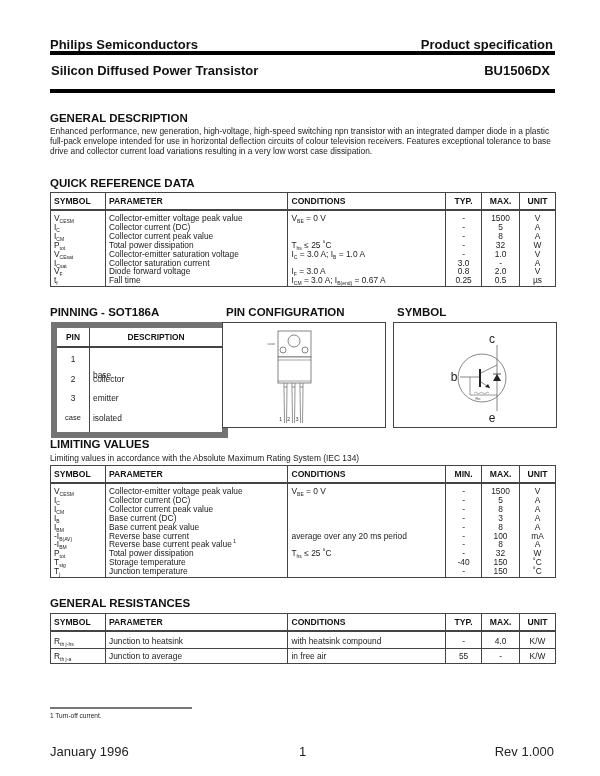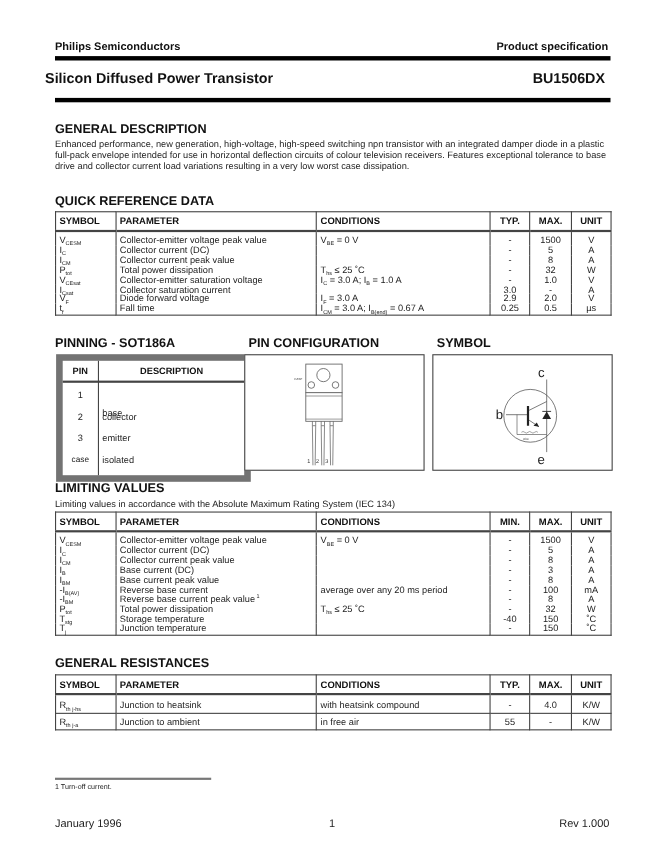--- a/index.html
+++ b/index.html
@@ -1,43 +1,43 @@
 <!DOCTYPE html>
 <html><head>
 <meta charset="utf-8">
 <style>
   html, body { margin: 0; padding: 0; background: #ffffff; }
   body { width: 600px; height: 776px; position: relative; overflow: hidden;
          font-family: "Liberation Sans", sans-serif; color: #111; }
   .abs { position: absolute; }
-  .hdr-small { font-size: 10px; font-weight: bold; top: 37px; }
+  .hdr-small { font-size: 13px; font-weight: bold; top: 37px; }
   .rule { position: absolute; left: 50px; width: 505px; background: #000; }
   .title { font-size: 13px; font-weight: bold; top: 63px; }
   .sec-title { font-size: 11.5px; font-weight: bold; position: absolute; left: 50px; }
   .para { position: absolute; left: 50px; width: 505px; font-size: 8.4px; line-height: 10px; color: #222; }
   table.dt { position: absolute; border-collapse: collapse; font-size: 8.4px; color: #222; }
   table.dt th { font-size: 8.6px; font-weight: bold; text-align: left; padding: 2px 3px; border: 1px solid #444; border-bottom: 2px solid #444; height: 12px; color:#111;}
   table.dt td { padding: 0 3px; border-left: 1px solid #444; border-right: 1px solid #444; vertical-align: top; line-height: 8.9px; }
   table.dt tbody tr:first-child td { padding-top: 3px; }
   table.dt tbody tr:last-child td { border-bottom: 1.5px solid #444; padding-bottom: 1px; }
   table.dt td.c { text-align: center; }
   table.dt.thermal td { border: 1px solid #444; line-height: 12px; padding: 1px 3px; }
   sub { font-size: 5px; vertical-align: -2px; line-height: 0; }
   sup { font-size: 5px; line-height: 0; }
   .pinbox { position: absolute; left: 51px; top: 322px; width: 165px; height: 104px; border: 6px solid #737373; font-size: 8.4px; color:#222;}
   .figbox { position: absolute; border: 1px solid #444; background:#fff; }
-  .footer { position: absolute; font-size: 10px; top: 744px; color:#222; }
+  .footer { position: absolute; font-size: 13px; top: 744px; color:#222; }
 </style>
 </head>
 <body>
 
 <div class="abs hdr-small" style="left:50px;">Philips Semiconductors</div>
 <div class="abs hdr-small" style="right:47px;">Product specification</div>
 <div class="rule" style="top:51px;height:4px;"></div>
-<div class="abs title" style="left:41px;">Silicon Diffused Power Transistor</div>
+<div class="abs title" style="left:51px;">Silicon Diffused Power Transistor</div>
 <div class="abs title" style="right:50px;">BU1506DX</div>
 <div class="rule" style="top:89px;height:4px;"></div>
 
 <div class="sec-title" style="top:112px;">GENERAL DESCRIPTION</div>
 <div class="para" style="top:126px;">Enhanced performance, new generation, high-voltage, high-speed switching npn transistor with an integrated damper diode in a plastic full-pack envelope intended for use in horizontal deflection circuits of colour television receivers. Features exceptional tolerance to base drive and collector current load variations resulting in a very low worst case dissipation.</div>
 
 <div class="sec-title" style="top:177px;">QUICK REFERENCE DATA</div>
 <table class="dt" id="qrd" style="left:50px;top:192px;width:506px;">
   <colgroup>
       <col style="width:55px">
@@ -103,21 +103,21 @@
         <td>Collector saturation current</td>
         <td></td>
         <td class="c">3.0</td>
         <td class="c">-</td>
         <td class="c">A</td>
       </tr>
       <tr>
         <td><span>V</span><sub>F</sub></td>
         <td>Diode forward voltage</td>
         <td>I<sub>F</sub> = 3.0 A</td>
-        <td class="c">2.9</td>
+        <td class="c">0.8</td>
         <td class="c">2.0</td>
         <td class="c">V</td>
       </tr>
       <tr>
         <td><span>t</span><sub>f</sub></td>
         <td>Fall time</td>
         <td>I<sub>CM</sub> = 3.0 A; I<sub>B(end)</sub> = 0.67 A</td>
         <td class="c">0.25</td>
         <td class="c">0.5</td>
         <td class="c">µs</td>
@@ -313,21 +313,21 @@
       <tr>
         <td><span>R</span><sub>th j-hs</sub></td>
         <td>Junction to heatsink</td>
         <td>with heatsink compound</td>
         <td class="c">-</td>
         <td class="c">4.0</td>
         <td class="c">K/W</td>
       </tr>
       <tr>
         <td><span>R</span><sub>th j-a</sub></td>
-        <td>Junction to ambient</td>
+        <td>Junction to average</td>
         <td>in free air</td>
         <td class="c">55</td>
         <td class="c">-</td>
         <td class="c">K/W</td>
       </tr>
     </tbody>
 </table>
 
 <div class="abs" style="left:50px;top:707px;width:142px;height:1.5px;background:#777;"></div>
 <div class="abs" style="left:50px;top:712px;font-size:6.5px;color:#222;">

